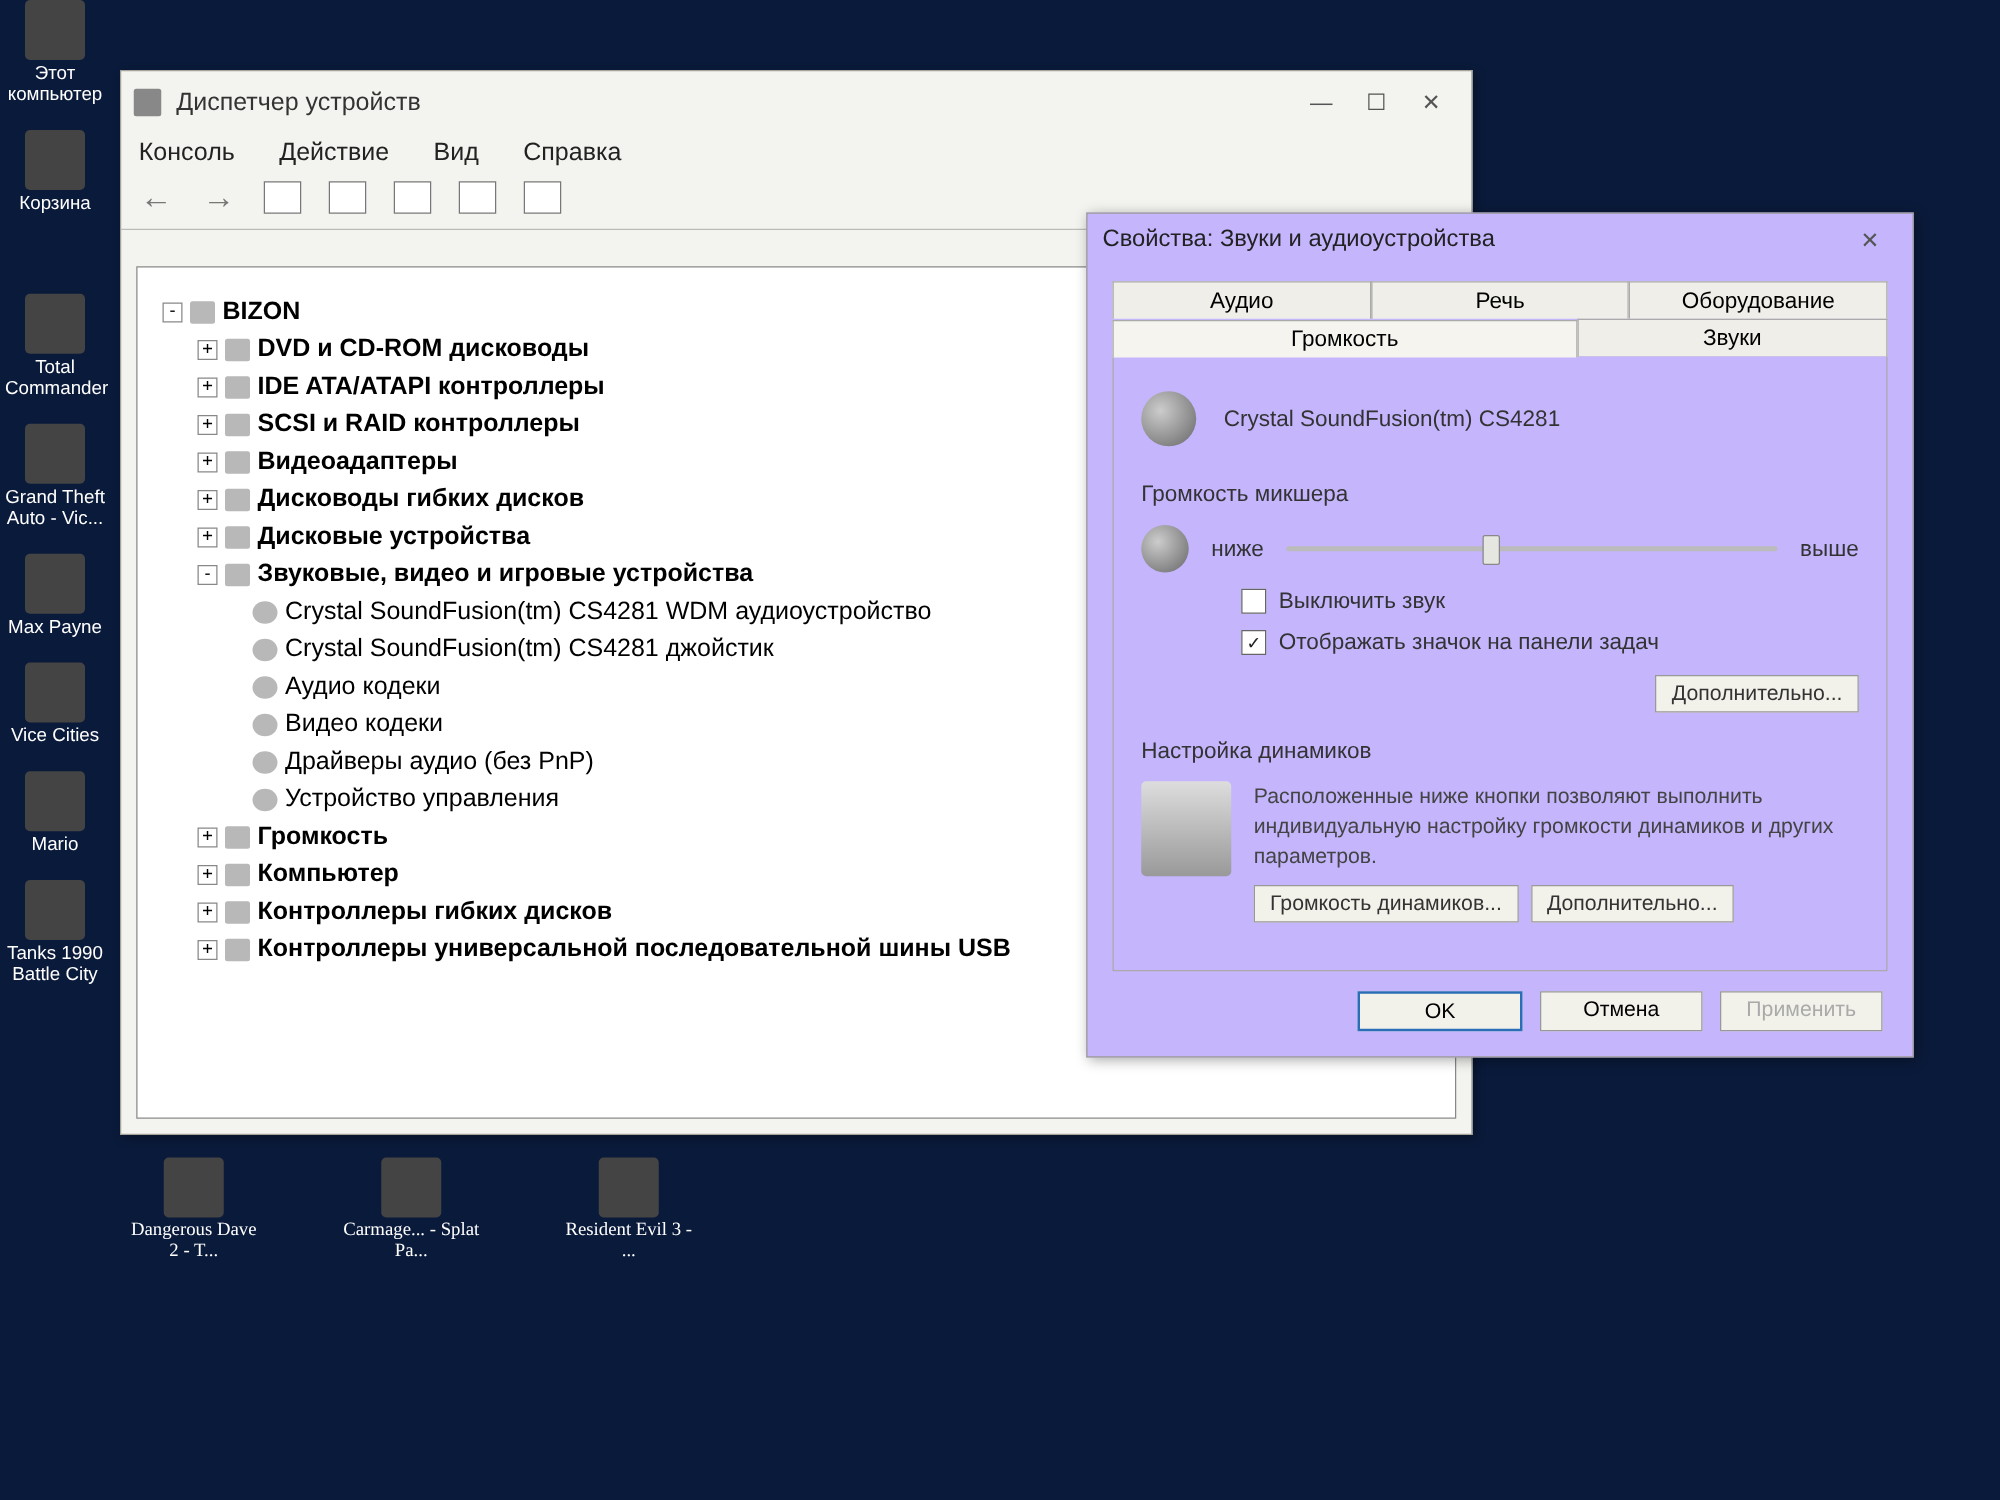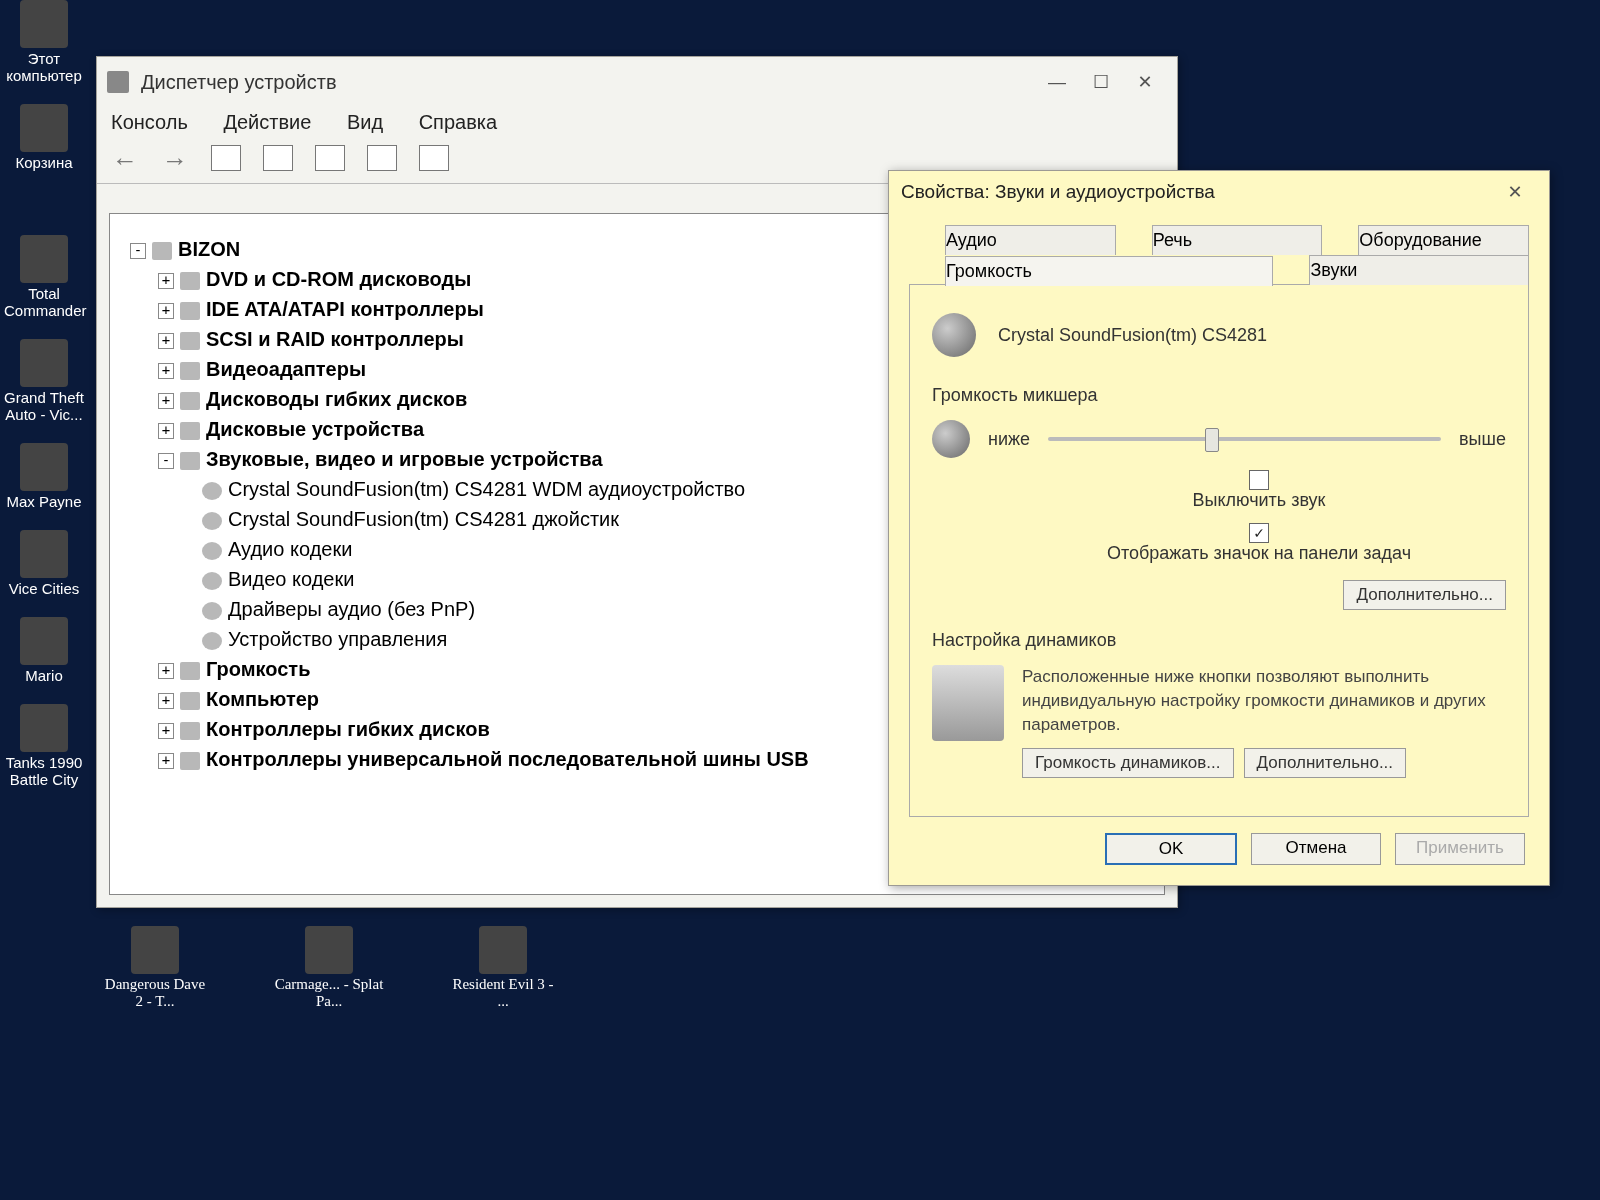--- a/index.html
+++ b/index.html
@@ -26,36 +26,36 @@
 
 .tree{position:absolute;left:12px;right:12px;top:156px;bottom:12px;background:#fff;border:1px solid #888;padding:20px 6px;font-size:20px;color:#000;overflow:hidden;}
 .node{white-space:nowrap;line-height:30px;}
 .exp{display:inline-block;width:14px;height:14px;border:1px solid #888;text-align:center;line-height:12px;font-size:14px;margin-right:6px;vertical-align:middle;font-family:monospace;}
 .nic{display:inline-block;width:20px;height:18px;background:#b8b8b8;border-radius:2px;margin-right:6px;vertical-align:middle;}
 .lv1{padding-left:14px;}
 .lv2{padding-left:42px;}
 .lv3{padding-left:86px;}
 
 
-.win-sp{position:absolute;left:888px;top:170px;width:660px;background:#fef9c3;border:1px solid #9c9a94;box-shadow:2px 2px 10px rgba(0,0,0,.35);}
+.win-sp{position:absolute;left:869px;top:170px;width:660px;background:#c4b5fd;border:1px solid #9c9a94;box-shadow:2px 2px 10px rgba(0,0,0,.35);}
 .sp-title{display:flex;align-items:center;padding:6px 12px;font-size:19px;color:#222;}
 .sp-title .spacer{flex:1;}
 .tabs{padding:12px 20px 0;}
 .tabrow{display:flex;}
-.tab{flex:1;text-align:left;font-size:18px;padding:4px 0;border:1px solid #aaa;background:#efeee8;border-bottom:none;margin-left:36px;}
+.tab{flex:1;text-align:center;font-size:18px;padding:4px 0;border:1px solid #aaa;background:#efeee8;border-bottom:none;}
 .tab.sel{background:#f5f4ef;position:relative;top:1px;}
 .tabbody{border:1px solid #aaa;padding:20px 22px 18px;margin-top:-1px;font-size:18px;color:#333;}
 .devrow{display:flex;align-items:center;gap:22px;margin:8px 0 28px;}
 .spk{width:44px;height:44px;border-radius:50%;background:radial-gradient(circle at 35% 35%,#ccc,#666);}
 .group{margin-bottom:20px;}
 .gtitle{font-size:18px;margin-bottom:14px;}
 .mixrow{display:flex;align-items:center;gap:18px;}
 .slider{flex:1;height:4px;background:#bbb;border-radius:2px;position:relative;}
 .slider .thumb{position:absolute;left:40%;top:-9px;width:12px;height:22px;background:#e6e6e0;border:1px solid #888;border-radius:2px;}
-.chk{display:flex;align-items:center;margin:12px 0 0 80px;font-size:18px;flex-direction:column;}
+.chk{display:flex;align-items:center;gap:10px;margin:12px 0 0 80px;font-size:18px;}
 .box{width:18px;height:18px;border:1px solid #666;background:#fff;display:flex;align-items:center;justify-content:center;font-size:14px;color:#222;}
 .btn{background:#f2f1ea;border:1px solid #999;padding:4px 12px;font-size:17px;min-width:120px;text-align:center;display:inline-block;}
 .rightbtn{display:flex;justify-content:flex-end;margin-top:16px;}
 .spkimg{width:72px;height:76px;background:linear-gradient(#ddd,#999);border-radius:4px;}
 .spkdesc{font-size:17px;color:#444;line-height:1.4;}
 .btnrow{display:flex;gap:10px;margin-top:12px;}
 .dlgbtns{display:flex;justify-content:flex-end;gap:14px;padding:16px 24px 20px;}
 .dlgbtns .btn{min-width:104px;}
 .btn.primary{border:2px solid #2a6fb5;}
 .btn.disabled{color:#aaa;}

